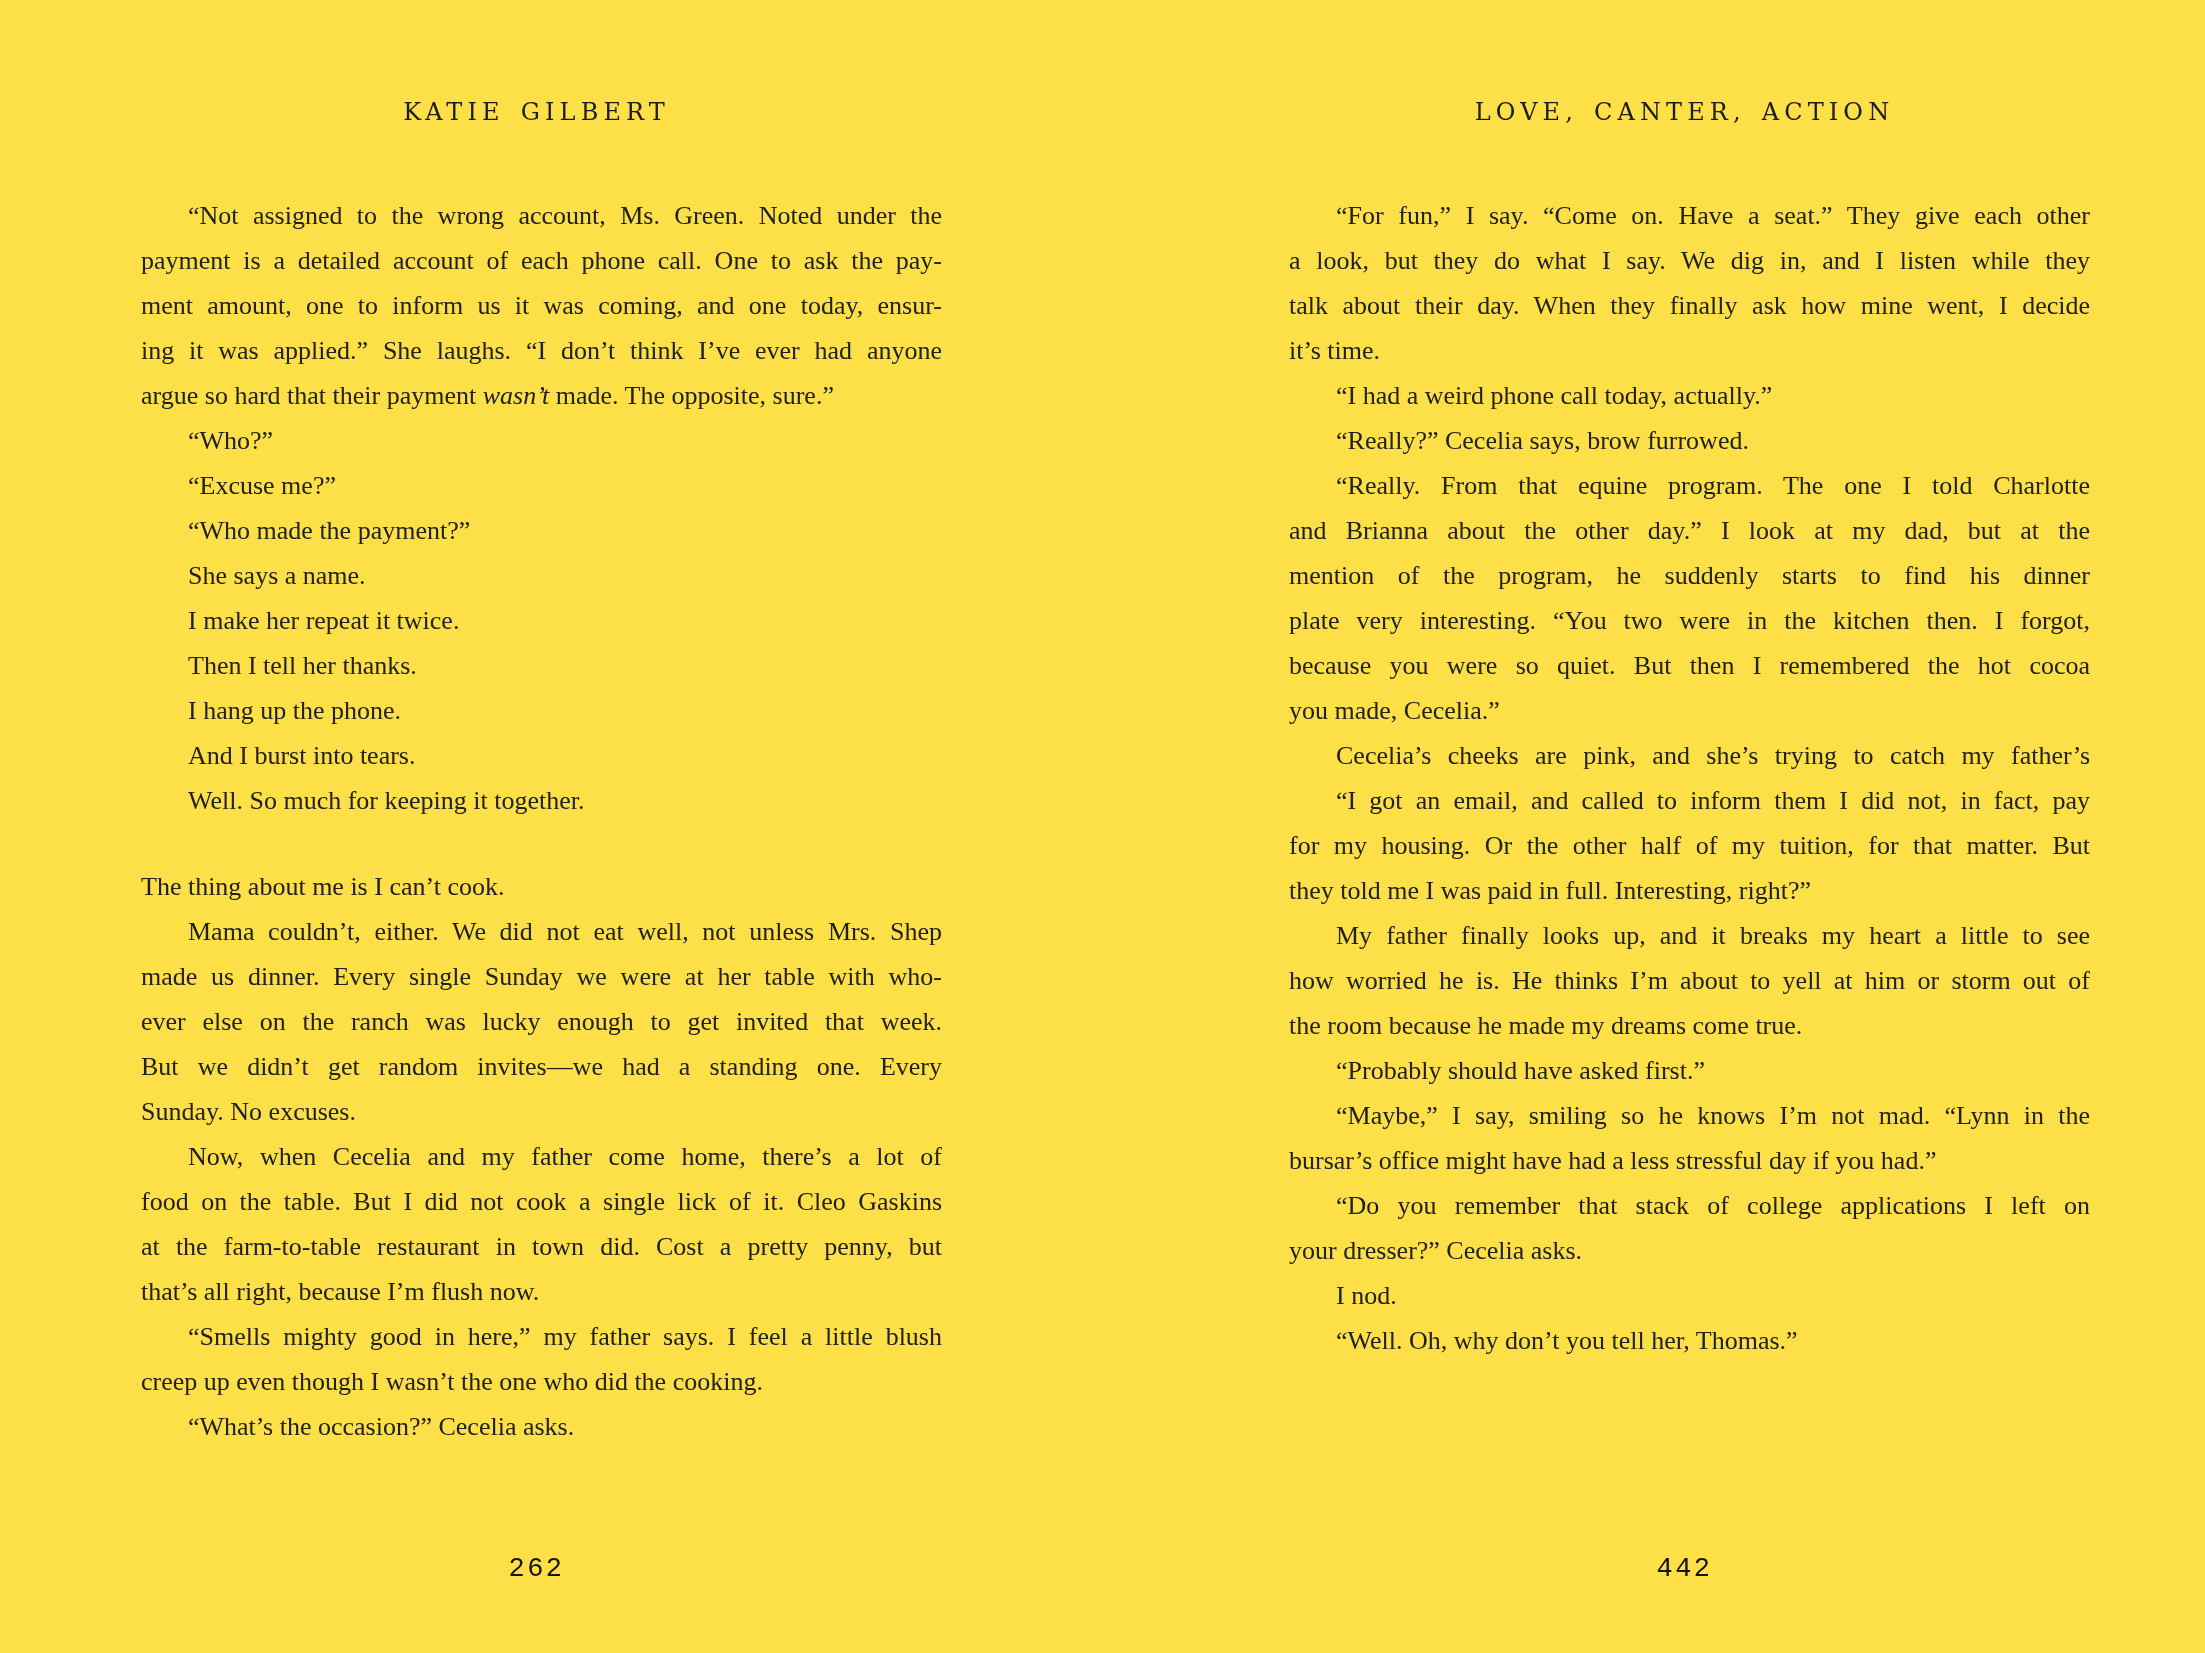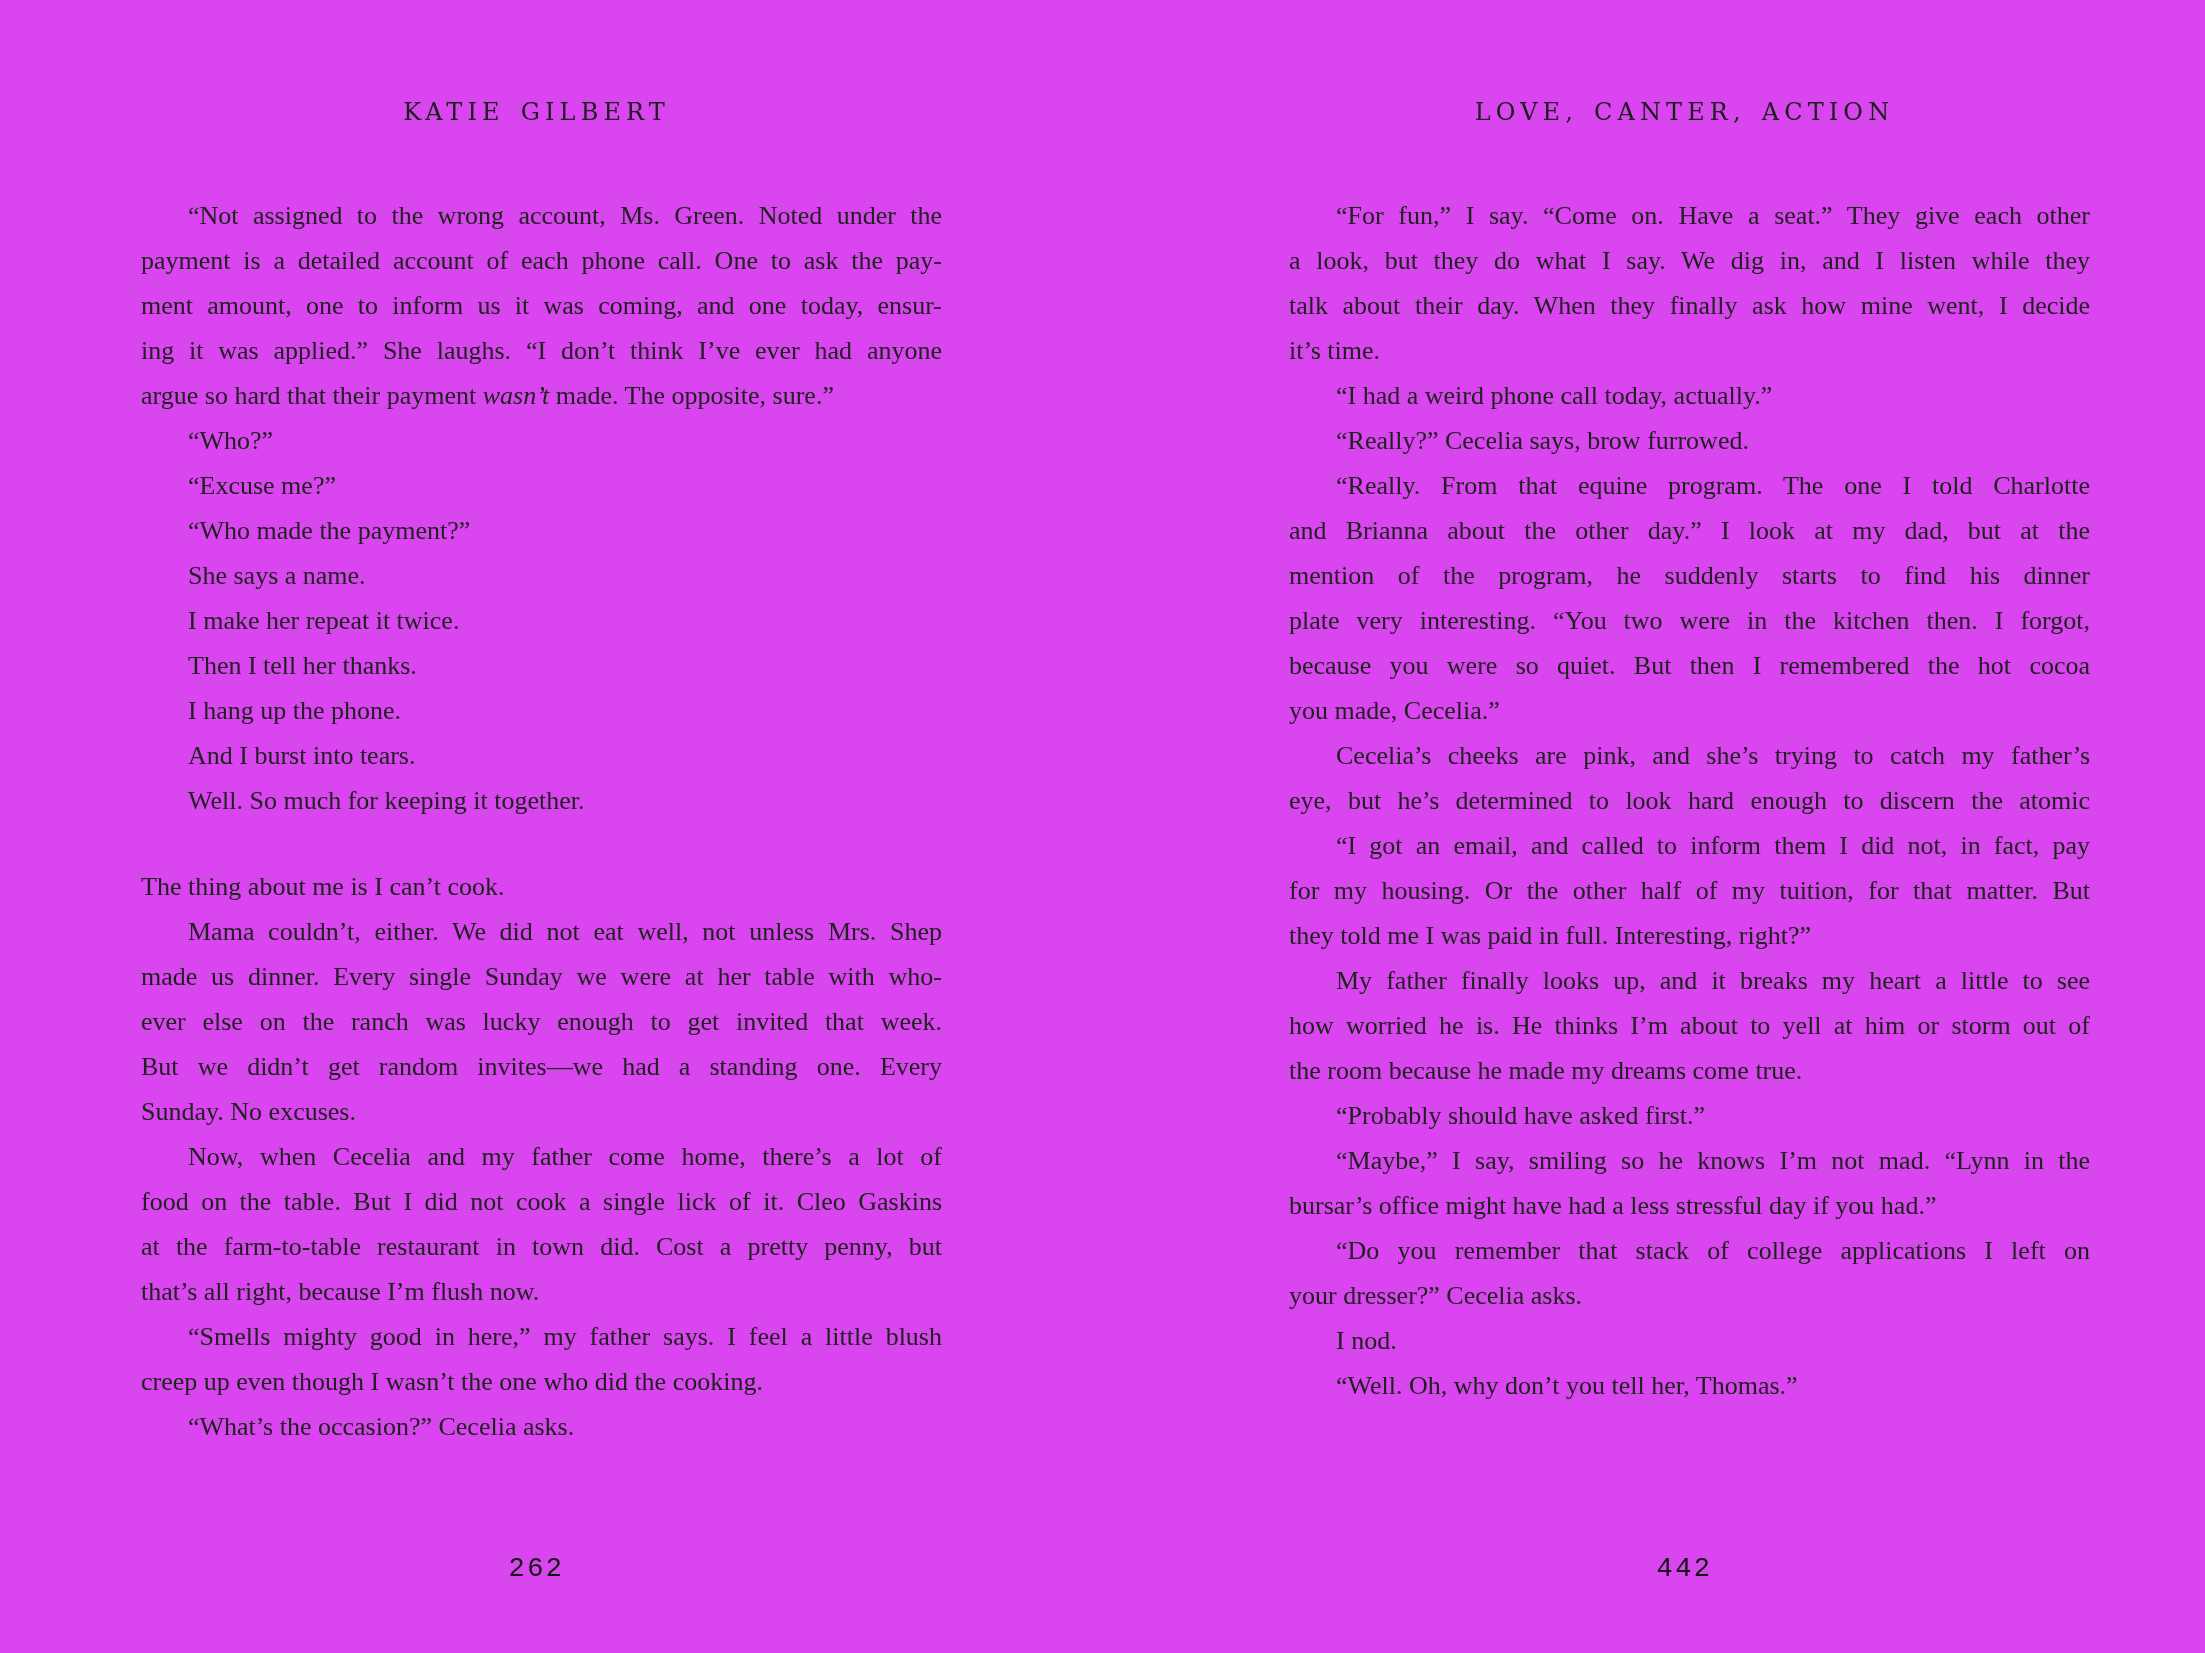--- a/index.html
+++ b/index.html
@@ -10,21 +10,21 @@
   body {
     width: 2205px;
     height: 1654px;
     position: relative;
     overflow: hidden;
     font-family: "Liberation Serif", serif;
   }
   .spread {
     position: absolute;
     inset: 0;
-    background: #d946ef;
+    background: #fde047;
     padding-left: 15px;
   }
   .page {
     position: absolute;
     top: 0;
     height: 100%;
     width: 811px;
   }
   .page.left  { left: 131px; }
   .page.right { left: 1279px; }
@@ -125,21 +125,20 @@
         <div class="line">it’s time.</div>
         <div class="line i">“I had a weird phone call today, actually.”</div>
         <div class="line i">“Really?” Cecelia says, brow furrowed.</div>
         <div class="line j i">“Really. From that equine program. The one I told Charlotte</div>
         <div class="line j">and Brianna about the other day.” I look at my dad, but at the</div>
         <div class="line j">mention of the program, he suddenly starts to find his dinner</div>
         <div class="line j">plate very interesting. “You two were in the kitchen then. I forgot,</div>
         <div class="line j">because you were so quiet. But then I remembered the hot cocoa</div>
         <div class="line">you made, Cecelia.”</div>
         <div class="line j i">Cecelia’s cheeks are pink, and she’s trying to catch my father’s</div>
-        <div class="line j">eye, but he’s determined to look hard enough to discern the atomic</div>
         <div class="line j i">“I got an email, and called to inform them I did not, in fact, pay</div>
         <div class="line j">for my housing. Or the other half of my tuition, for that matter. But</div>
         <div class="line">they told me I was paid in full. Interesting, right?”</div>
         <div class="line j i">My father finally looks up, and it breaks my heart a little to see</div>
         <div class="line j">how worried he is. He thinks I’m about to yell at him or storm out of</div>
         <div class="line">the room because he made my dreams come true.</div>
         <div class="line i">“Probably should have asked first.”</div>
         <div class="line j i">“Maybe,” I say, smiling so he knows I’m not mad. “Lynn in the</div>
         <div class="line">bursar’s office might have had a less stressful day if you had.”</div>
         <div class="line j i">“Do you remember that stack of college applications I left on</div>

